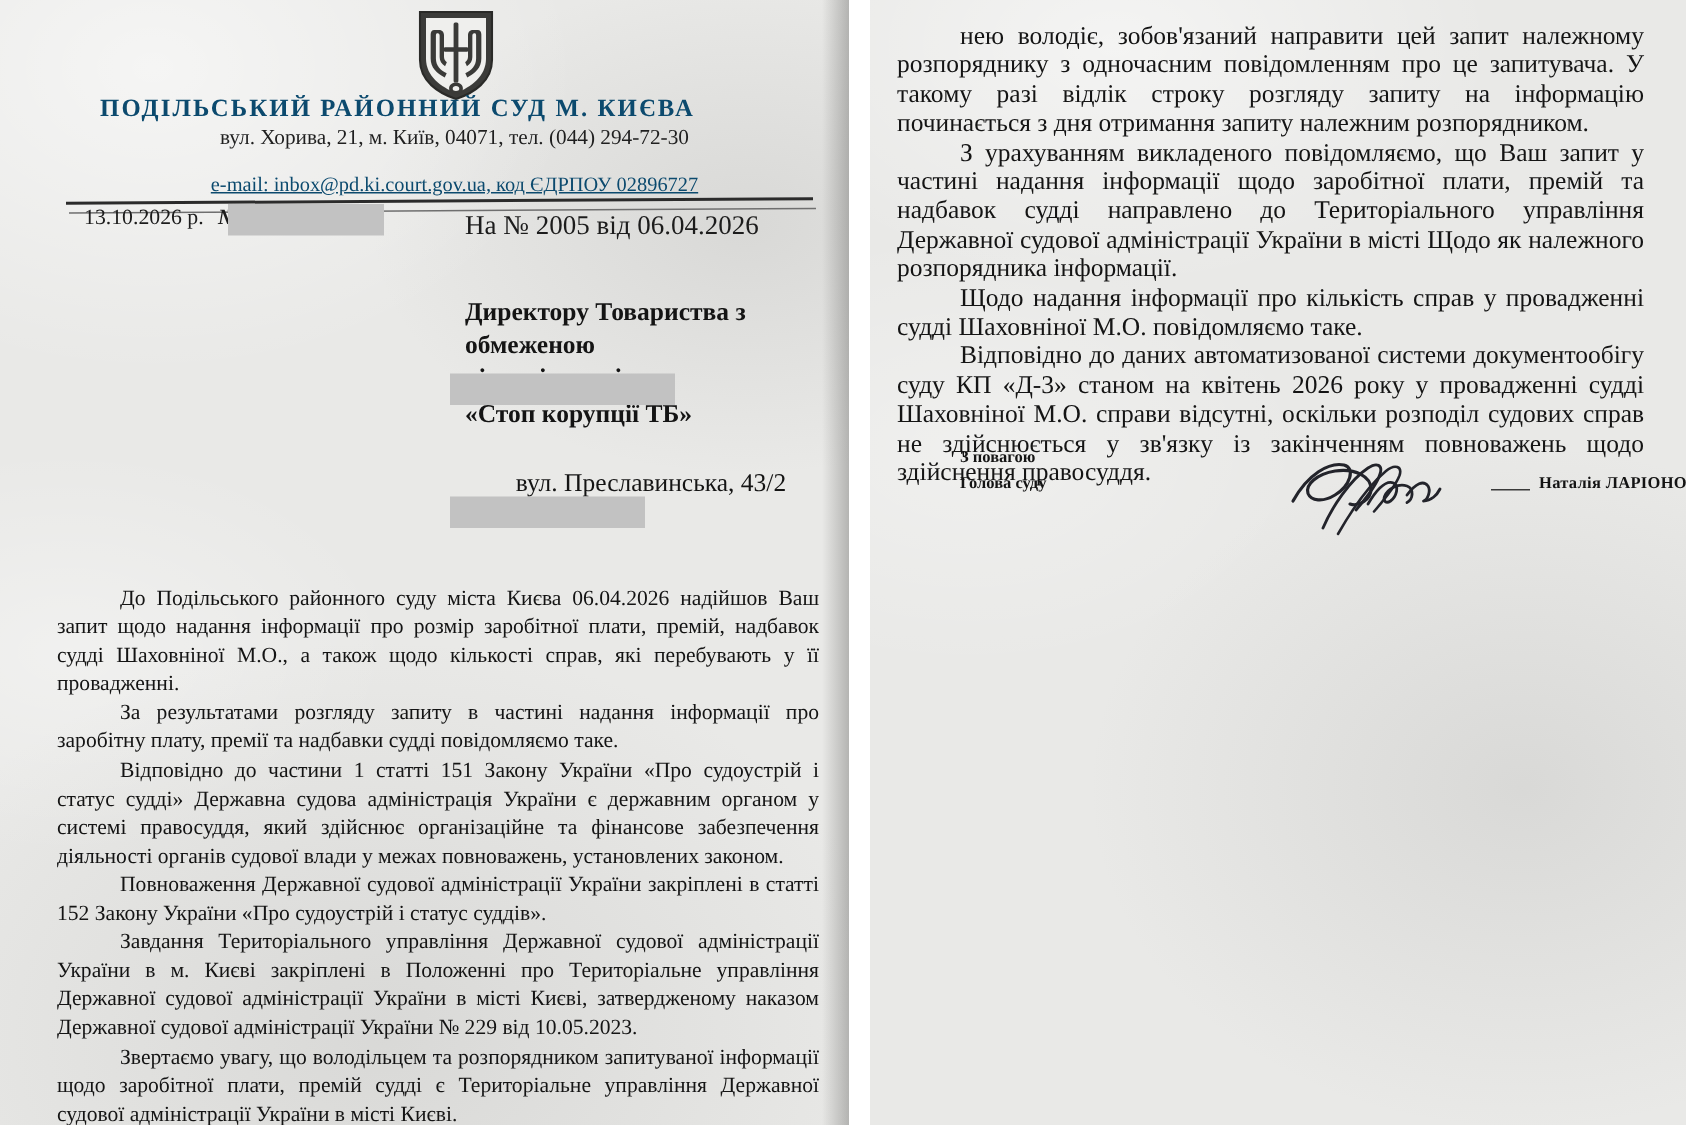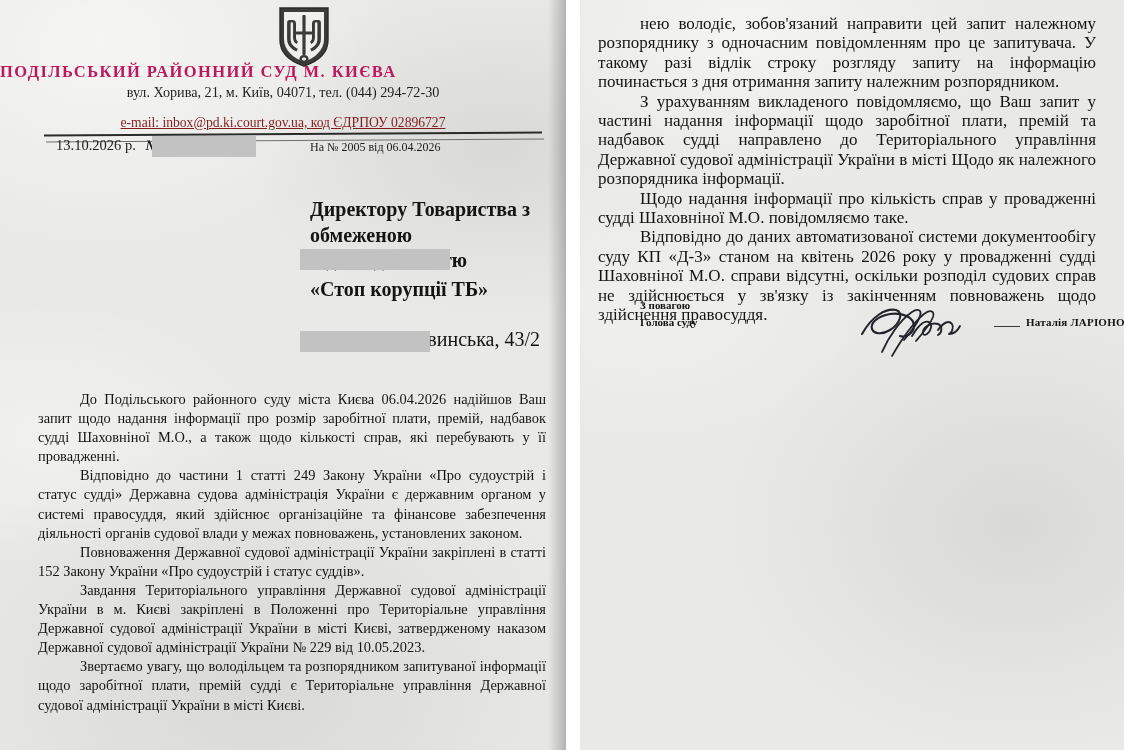--- a/index.html
+++ b/index.html
@@ -60,40 +60,42 @@
   .arms {
     position: absolute;
     left: 276px; top: 6px;
     width: 56px; height: 62px;
   }
   .arms svg { display: block; width: 100%; height: 100%; }
 
   .org-name {
     position: absolute;
     left: 0; top: 62px; width: 530px;
+    text-align: center;
     font-weight: bold;
     font-size: 16.5px;
     letter-spacing: 1.4px;
-    color: #be185d;
+    color: #0c4a6e;
     white-space: nowrap;
   }
   .org-line {
     position: absolute;
     left: 0; width: 566px;
     text-align: center;
     font-size: 14.2px;
     color: #1f1f1f;
     white-space: nowrap;
+    padding-left: 20px;
   }
   .org-line.l1 { top: 84px; }
   .org-line.l3 {
     top: 115px;
     font-size: 13.6px;
     text-decoration: underline;
-    color: #7f1d1d;
+    color: #0c4a6e;
   }
 
   .rule {
     position: absolute;
     left: 44px; width: 498px;
     height: 0;
     border-top: 2.4px solid #2b2b2b;
     transform: rotate(-0.35deg);
   }
   .rule.r1 { top: 133px; }
@@ -109,41 +111,41 @@
     left: 56px; top: 137px;
     font-size: 14.5px;
     color: #1c1c1c;
     white-space: nowrap;
   }
   .date-line .num-sign { font-weight: bold; font-style: italic; padding-left: 6px; }
 
   .ref-line {
     position: absolute;
     left: 310px; top: 140px;
-    font-size: 12px;
+    font-size: 18px;
     color: #1c1c1c;
     white-space: nowrap;
   }
 
   
   .redact {
     position: absolute;
     background: #c2c2c2;
     z-index: 5;
   }
   .redact.r-date  { left: 152px; top: 136px; width: 104px; height: 21px; }
   .redact.r-addr1 { left: 300px; top: 249px; width: 150px; height: 21px; }
   .redact.r-addr2 { left: 300px; top: 331px; width: 130px; height: 21px; }
 
   
   .addressee {
     position: absolute;
     left: 310px; top: 197px;
     width: 248px;
-    font-size: 20px;
+    font-size: 17px;
     line-height: 1.28;
     color: #141414;
   }
   .addressee .bold { font-weight: bold; }
   .addressee .org-q { font-weight: bold; margin-top: 3px; }
   .addressee .spacer { height: 24px; }
   .addressee .addr  { line-height: 1.34; text-align: center; }
 
   
   .body-left {
@@ -267,21 +269,22 @@
         <div class="bold">відповідальністю</div>
         <div class="org-q">«Стоп корупції ТБ»</div>
         <div class="spacer"></div>
         <div class="addr">вул. Преславинська, 43/2</div>
       </div>
       <div class="redact r-addr1"></div>
       <div class="redact r-addr2"></div>
 
       <div class="body-left">
         <p>До Подільського районного суду міста Києва 06.04.2026 надійшов Ваш запит щодо надання інформації про розмір заробітної плати, премій, надбавок суддi Шаховніної М.О., а також  щодо кількості справ, які перебувають у її провадженні.</p>
-        <p>Відповідно до частини 1 статті 249 Закону України «Про судоустрій і статус суддi» Державна судова адміністрація України є державним органом у системі правосуддя, який здійснює організаційне та фінансове забезпечення діяльності органів судової влади у межах повноважень, установлених законом.</p>
+        <p>За результатами розгляду запиту в частині надання інформації про заробітну плату, премії та надбавки суддi повідомляємо таке.</p>
+        <p>Відповідно до частини 1 статті 151 Закону України «Про судоустрій і статус суддi» Державна судова адміністрація України є державним органом у системі правосуддя, який здійснює організаційне та фінансове забезпечення діяльності органів судової влади у межах повноважень, установлених законом.</p>
         <p>Повноваження Державної судової адміністрації України закріплені в статті 152 Закону України «Про судоустрій і статус суддів».</p>
         <p>Завдання Територіального управління Державної судової адміністрації України в  м. Києві закріплені в Положенні про Територіальне управління Державної судової адміністрації України в місті Києві, затвердженому наказом Державної судової адміністрації України №  229 від 10.05.2023.</p>
         <p>Звертаємо увагу, що володільцем та розпорядником запитуваної інформації щодо заробітної плати, премій суддi є Територіальне управління Державної судової адміністрації України в місті Києві.</p>
 
       </div>
 
     </div>
   </div>
 
   <div class="gutter-l"></div>

